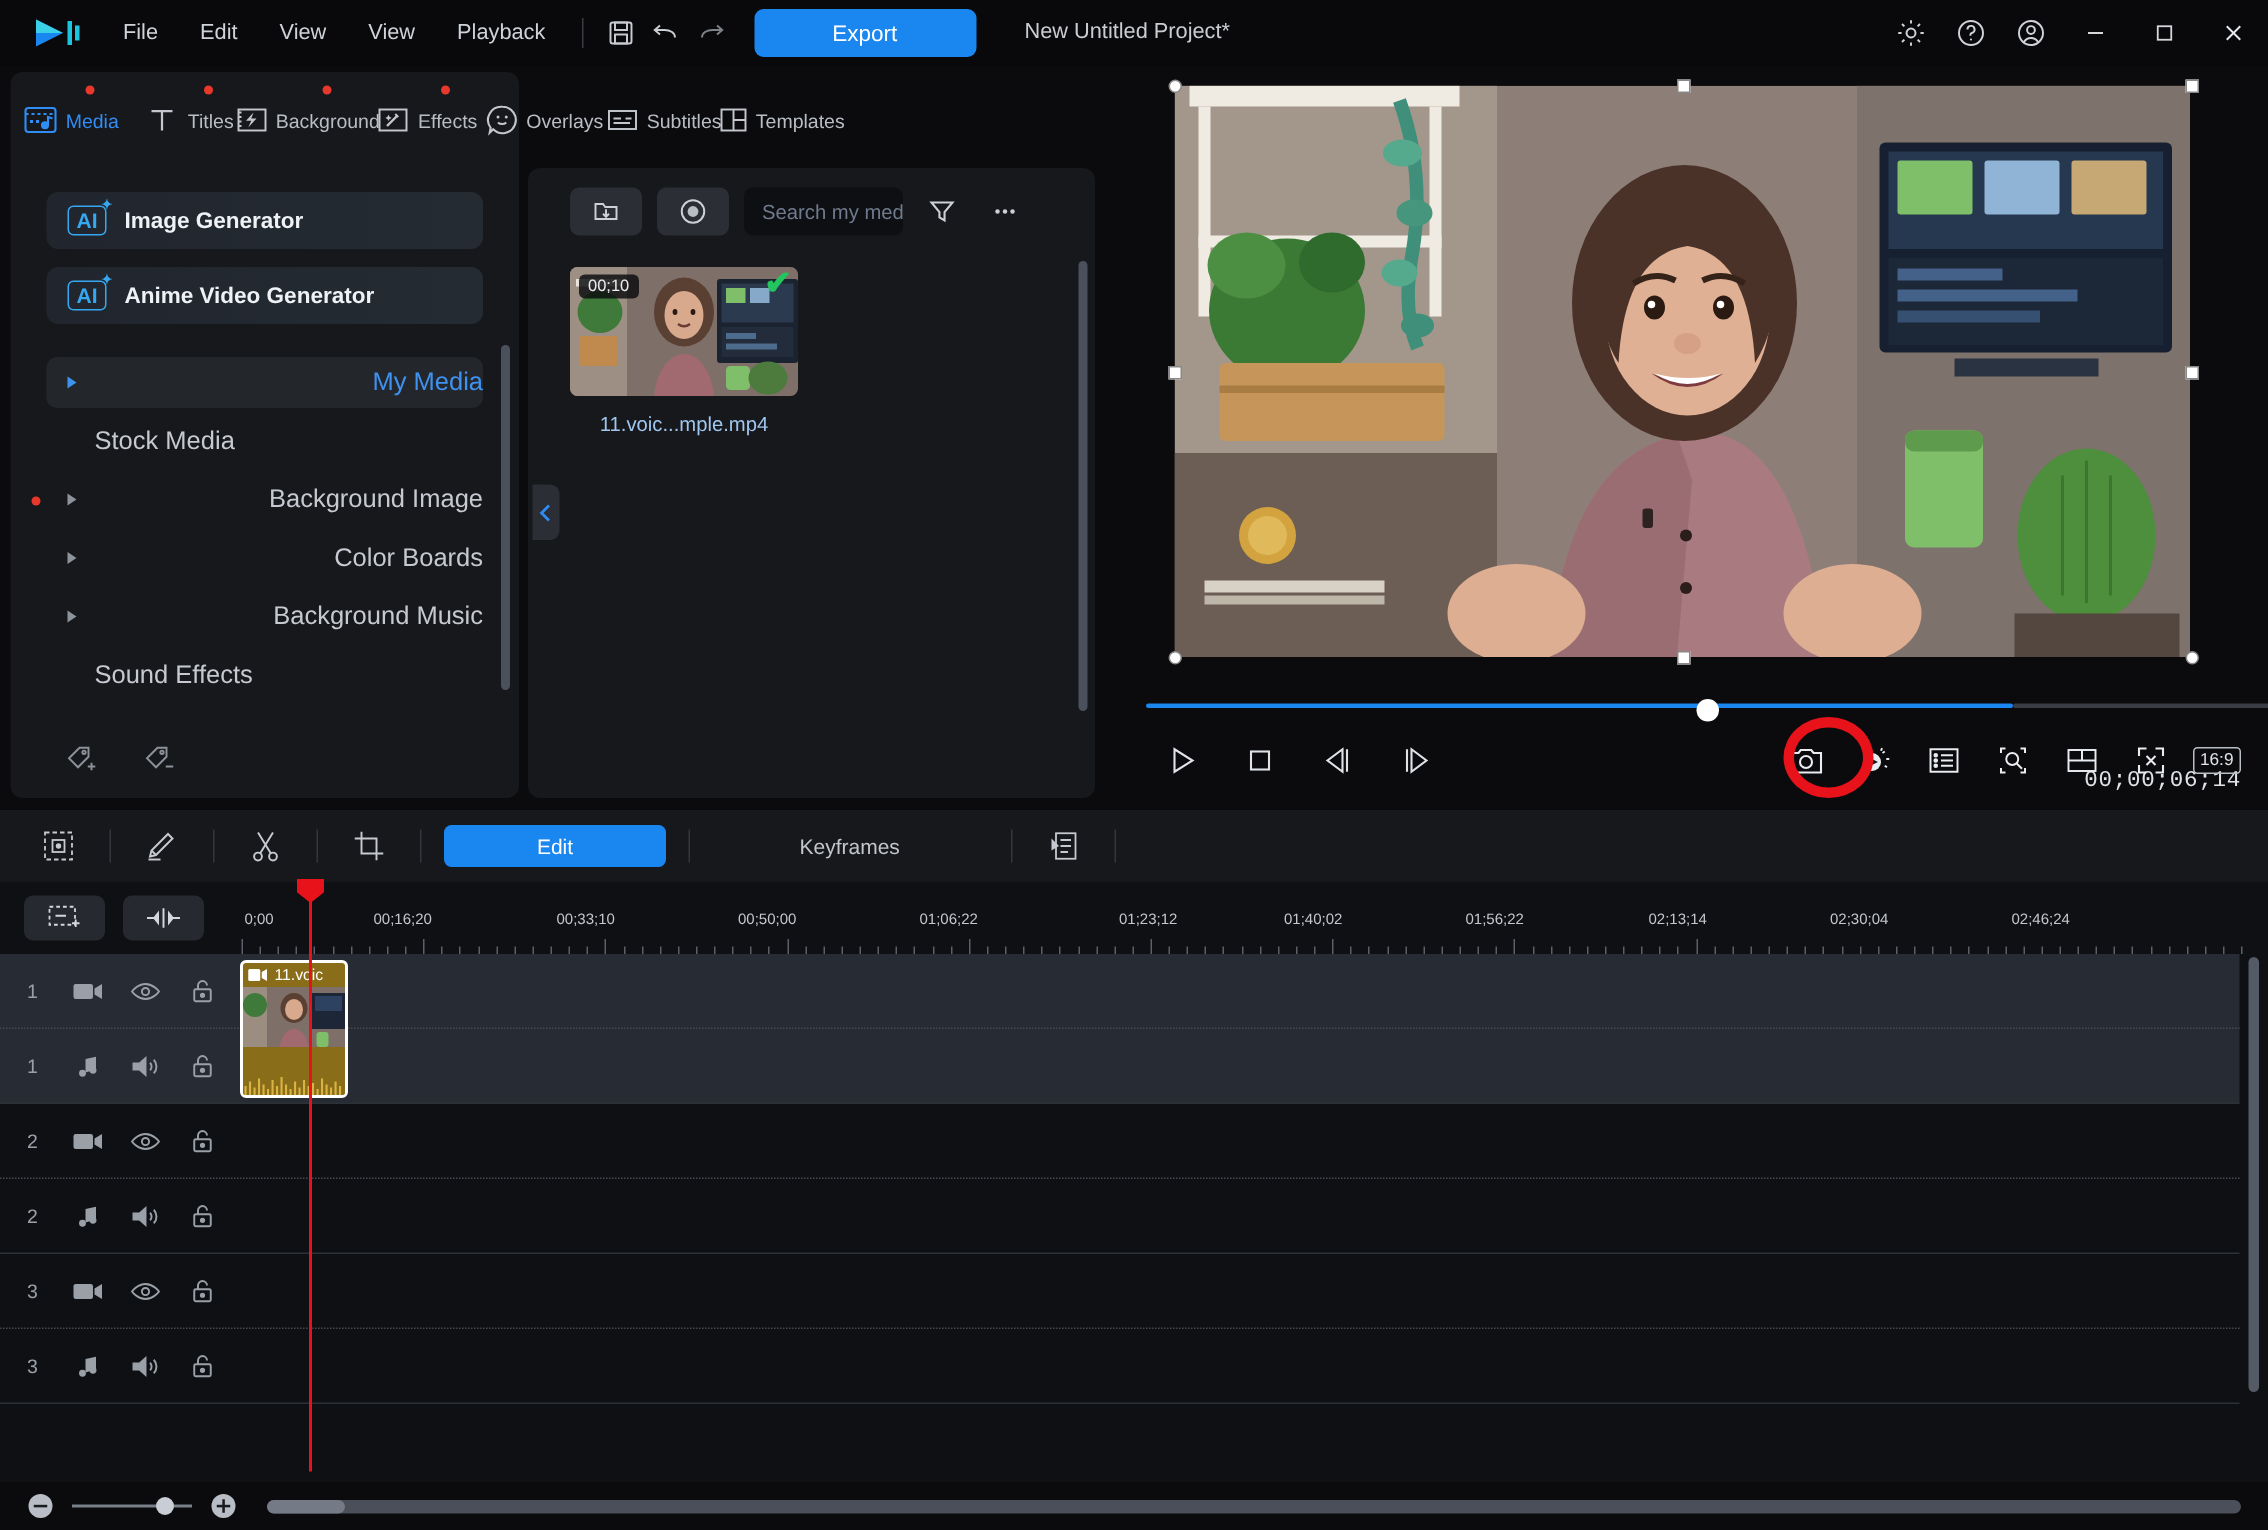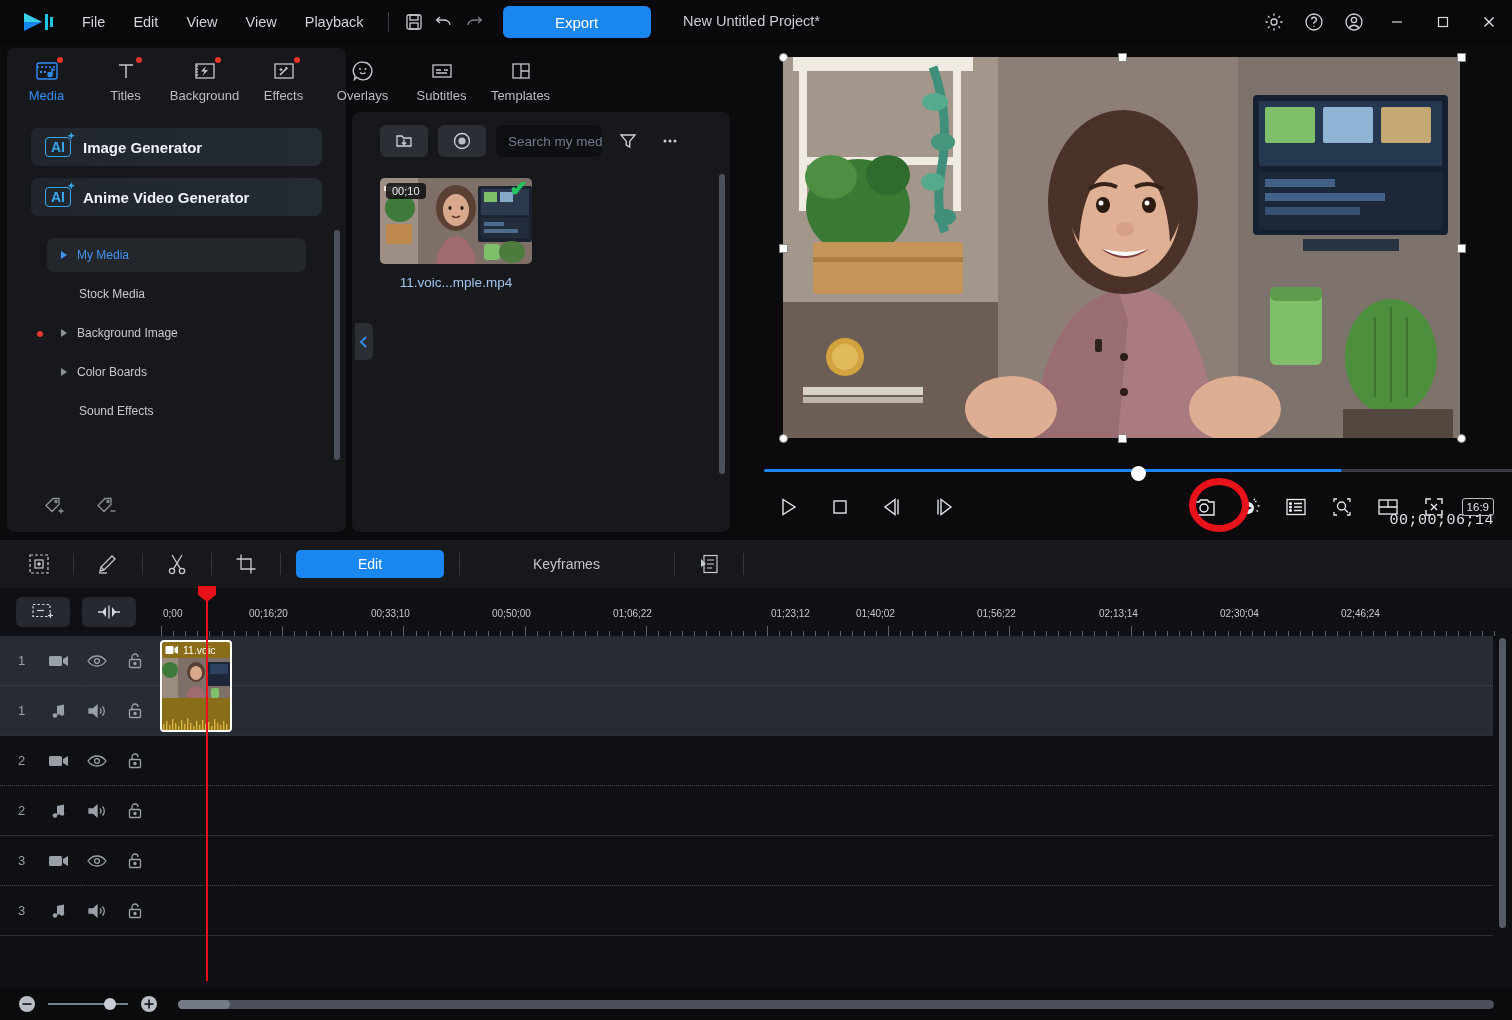--- a/index.html
+++ b/index.html
@@ -41,21 +41,21 @@
   .tabsrow {
     position: absolute; left: 7px; top: 48px; width: 339px; height: 64px;
     background: #17181c; border-radius: 8px 8px 0 0;
     display: flex; align-items: flex-start; padding-left: 2px;
   }
   .tabs-wrap {
     position: absolute; left: 7px; top: 48px; width: 723px; height: 64px;
     display: flex; align-items: center;
   }
   .tab {
-    width: 79px; height: 62px; display: flex; flex-direction: column;
+    width: 79px; height: 62px; display: flex; flex-direction: row;
     align-items: center; justify-content: center; gap: 4px;
     position: relative; cursor: default; border-radius: 6px;
   }
   .tab .tlabel { font-size: 13px; color: #b9bdc4; white-space: nowrap; }
   .tab.active .tlabel { color: #2f8df5; }
   .tab .dot {
     position: absolute; width: 6px; height: 6px; border-radius: 50%;
     background: #e8372b; top: 8px; left: 50%; margin-left: 10px;
   }
   .tabicon { width: 26px; height: 26px; display: flex; align-items: center; justify-content: center; }
@@ -73,22 +73,22 @@
   .genbtn .gl { font-size: 15px; font-weight: bold; color: #eef1f5; }
   .ai-badge {
     width: 26px; height: 20px; border: 1.6px solid #36a7f0; border-radius: 4px;
     color: #36a7f0; font-size: 14px; font-weight: bold; display: flex;
     align-items: center; justify-content: center; position: relative;
   }
   .ai-badge:after {
     content: "✦"; position: absolute; right: -5px; top: -7px; font-size: 9px; color: #36a7f0;
   }
   .libitem {
-    margin: 0 40px; height: 34px; border-radius: 7px; display: flex; align-items: center;
-    font-size: 12px; color: #c6cad0; padding-left: 14px; cursor: default; position: relative;
+    margin: 0 24px; height: 34px; border-radius: 7px; display: flex; align-items: center;
+    font-size: 17px; color: #c6cad0; padding-left: 14px; cursor: default; position: relative; justify-content: space-between;
   }
   .libitem.indent { padding-left: 32px; }
   .libitem.active { background: #23262b; color: #3f93f0; }
   .caret {
     width: 0; height: 0; border-left: 6px solid #8d939b;
     border-top: 4.5px solid transparent; border-bottom: 4.5px solid transparent;
     margin-right: 10px;
   }
   .libitem.active .caret { border-left-color: #3f93f0; }
   .reddot {
@@ -455,20 +455,24 @@
         <span>Stock Media</span>
       </div>
       <div class="libitem" style="margin-top:5px;">
         <div class="reddot"></div>
         <div class="caret"></div>
         <span>Background Image</span>
       </div>
       <div class="libitem" style="margin-top:5px;">
         <div class="caret"></div>
         <span>Color Boards</span>
+      </div>
+      <div class="libitem" style="margin-top:5px;">
+        <div class="caret"></div>
+        <span>Background Music</span>
       </div>
       <div class="libitem indent" style="margin-top:5px;">
         <span>Sound Effects</span>
       </div>
     </div>
 
     <div class="sb-scroll"></div>
 
     <div class="sb-footer">
       <div class="ficon">
@@ -776,21 +780,21 @@
         </svg>
       </div>
     </div>
 
     <div class="ruler">
       <div class="rlabel" style="left:8px;">0;00</div>
       <div class="rlabel" style="left:94px;">00;16;20</div>
       <div class="rlabel" style="left:216px;">00;33;10</div>
       <div class="rlabel" style="left:337px;">00;50;00</div>
       <div class="rlabel" style="left:458px;">01;06;22</div>
-      <div class="rlabel" style="left:616px;">01;23;12</div>
+      <div class="rlabel" style="left:591px;">01;23;12</div>
       <div class="rlabel" style="left:701px;">01;40;02</div>
       <div class="rlabel" style="left:822px;">01;56;22</div>
       <div class="rlabel" style="left:944px;">02;13;14</div>
       <div class="rlabel" style="left:1065px;">02;30;04</div>
       <div class="rlabel" style="left:1186px;">02;46;24</div>
       <div class="ticks" id="ticks">
           <div class="tick" style="left: 6px; height: 10px;"></div>
           <div class="tick" style="left: 18.12px; height: 5px;"></div>
           <div class="tick" style="left: 30.24px; height: 5px;"></div>
           <div class="tick" style="left: 42.36px; height: 5px;"></div>

